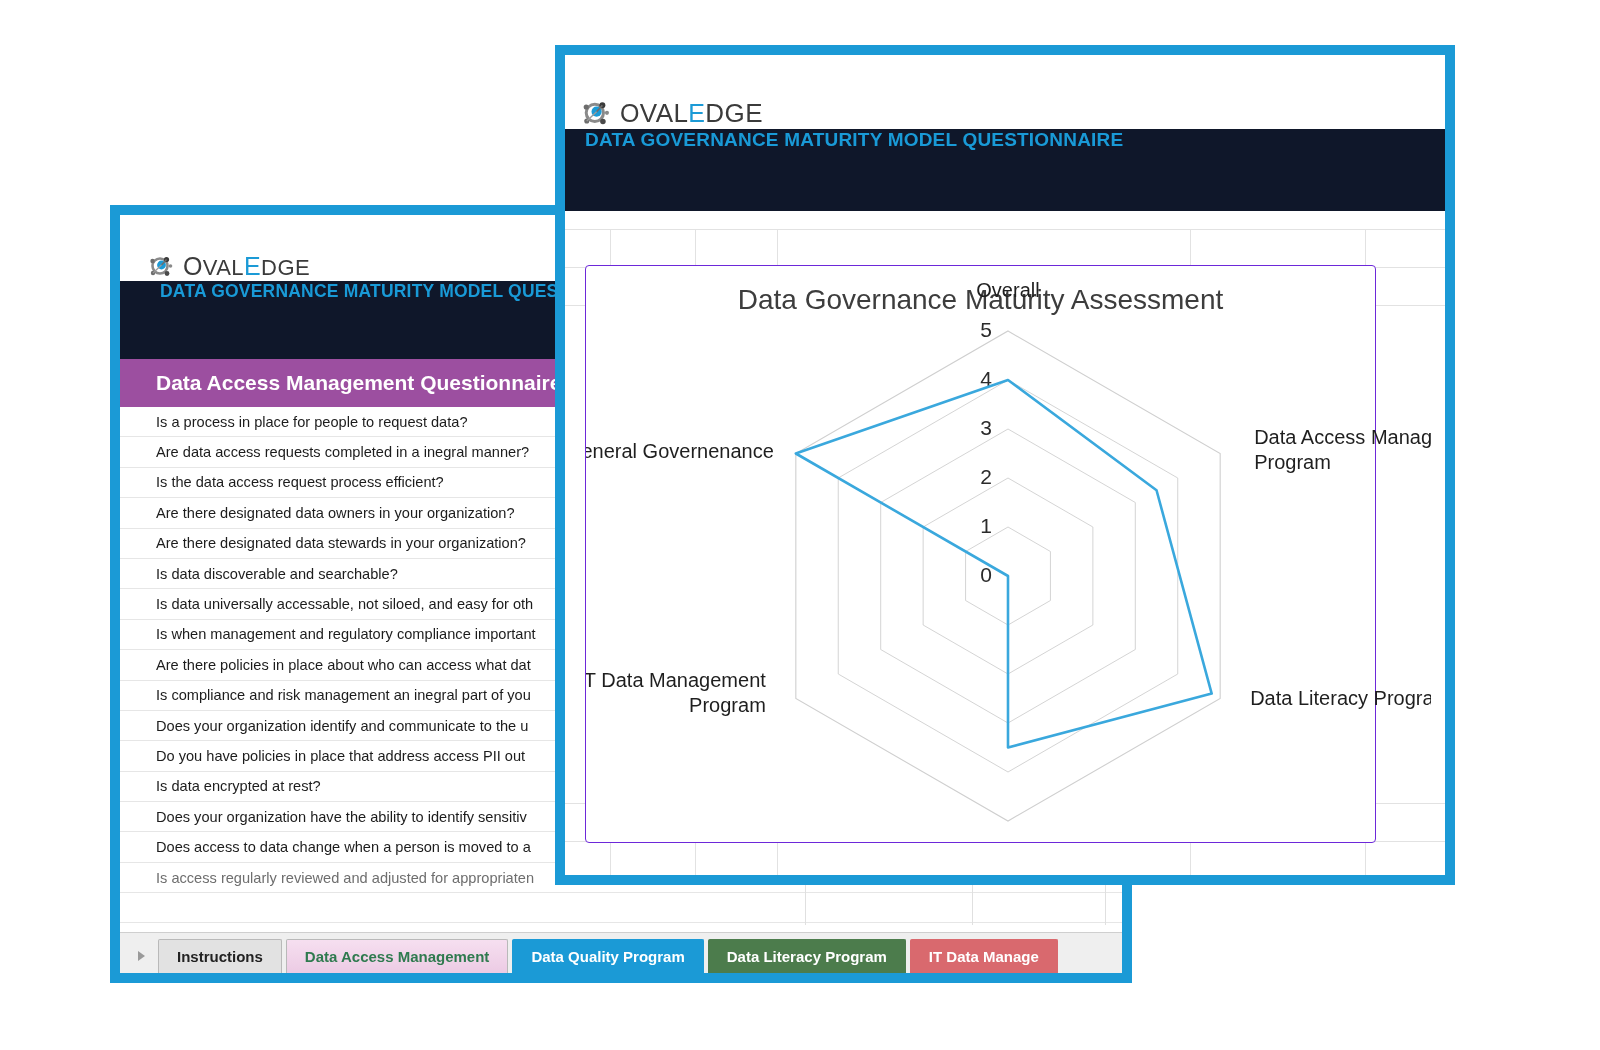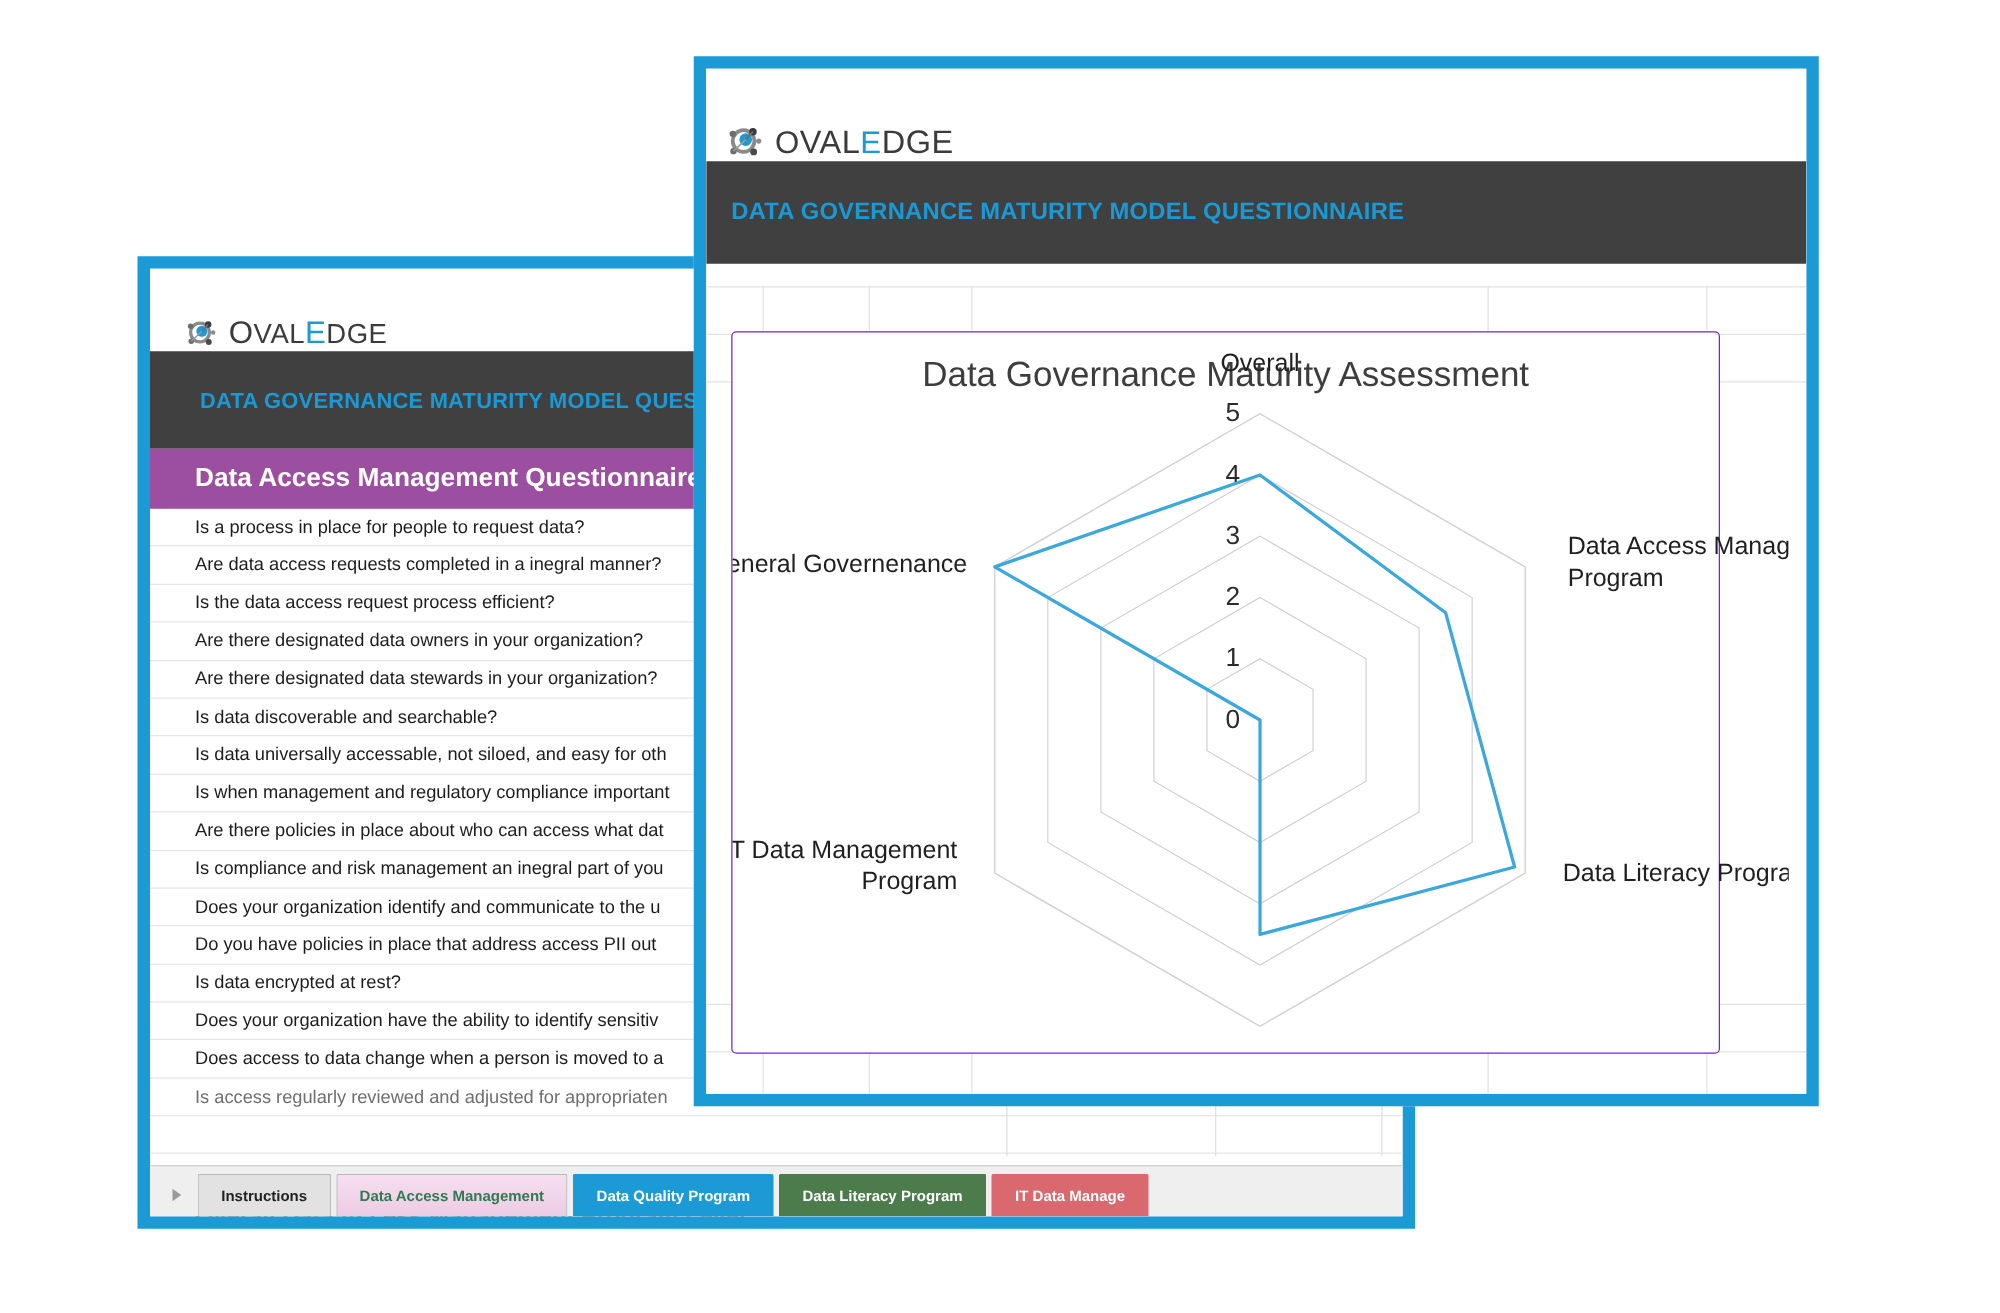--- a/index.html
+++ b/index.html
@@ -17,21 +17,21 @@
   #back-window{left:110px;top:205px;width:1022px;height:778px;}
   #back-inner{position:absolute;left:0;top:0;right:0;bottom:0;background:#fff;overflow:hidden;}
 
   .logo-bar{height:66px;background:#fff;display:flex;align-items:flex-end;padding-left:28px;}
   .logo{display:flex;align-items:center;gap:9px;}
   .logo-mark{width:26px;height:26px;flex:0 0 26px;}
   .logo-text{font-size:22px;letter-spacing:.4px;color:#3b3b3b;font-weight:400;}
   .logo-text .big{font-size:25px;}
   .logo-text .blue{color:#1b9ad6;}
 
-  .title-band{background:#404040;height:78px;display:flex;align-items:center;padding-left:40px;}
+  .title-band{background:#0f172a;height:78px;display:flex;padding-left:40px;}
   .title-band .t{color:#199ad7;font-weight:bold;font-size:17.5px;letter-spacing:.2px;white-space:nowrap;}
 
   .purple-band{background:#9c4fa0;height:48px;display:flex;align-items:center;padding-left:36px;}
   .purple-band .t{color:#fff;font-weight:bold;font-size:21px;white-space:nowrap;}
 
   .qlist{padding:0;}
   .qrow{height:29.4px;display:flex;align-items:center;padding-left:36px;
         border-bottom:1px solid #e6e6e6;font-size:14.6px;color:#1c1c1c;white-space:nowrap;}
   .qrow.muted{color:#6e6e6e;}
 
@@ -43,21 +43,21 @@
   
   .vline{position:absolute;top:192px;bottom:48px;width:1px;background:#e0e0e0;}
 
   
   .tabbar{position:absolute;left:0;right:0;bottom:0;height:40px;background:#efefef;
           display:flex;align-items:flex-end;gap:4px;padding-left:8px;
           border-top:1px solid #cfcfcf;}
   .tabarrow{width:26px;height:34px;display:flex;align-items:center;justify-content:center;}
   .tabarrow svg{display:block;}
   .tab{height:34px;display:flex;align-items:center;justify-content:center;
-       padding:0 18px;font-size:12px;font-weight:bold;white-space:nowrap;
+       padding:0 18px;font-size:15px;font-weight:bold;white-space:nowrap;
        border:1px solid #b9b9b9;border-bottom:none;border-radius:2px 2px 0 0;box-sizing:border-box;}
   .tab.instructions{background:#e2e2e2;color:#222;}
   .tab.dam{background:linear-gradient(180deg,#f6dff0 0%,#eccbe4 100%);color:#2f7a4f;}
   .tab.dqp{background:#1b9ad6;color:#fff;border-color:#1b9ad6;}
   .tab.dlp{background:#4c7c4c;color:#fff;border-color:#4c7c4c;}
   .tab.itdm{background:#d9696e;color:#fff;border-color:#d9696e;margin-top:20px;}
 
   
   #front-window{left:555px;top:45px;width:900px;height:840px;}
   #front-inner{position:absolute;left:0;top:0;right:0;bottom:0;background:#fff;overflow:hidden;}

